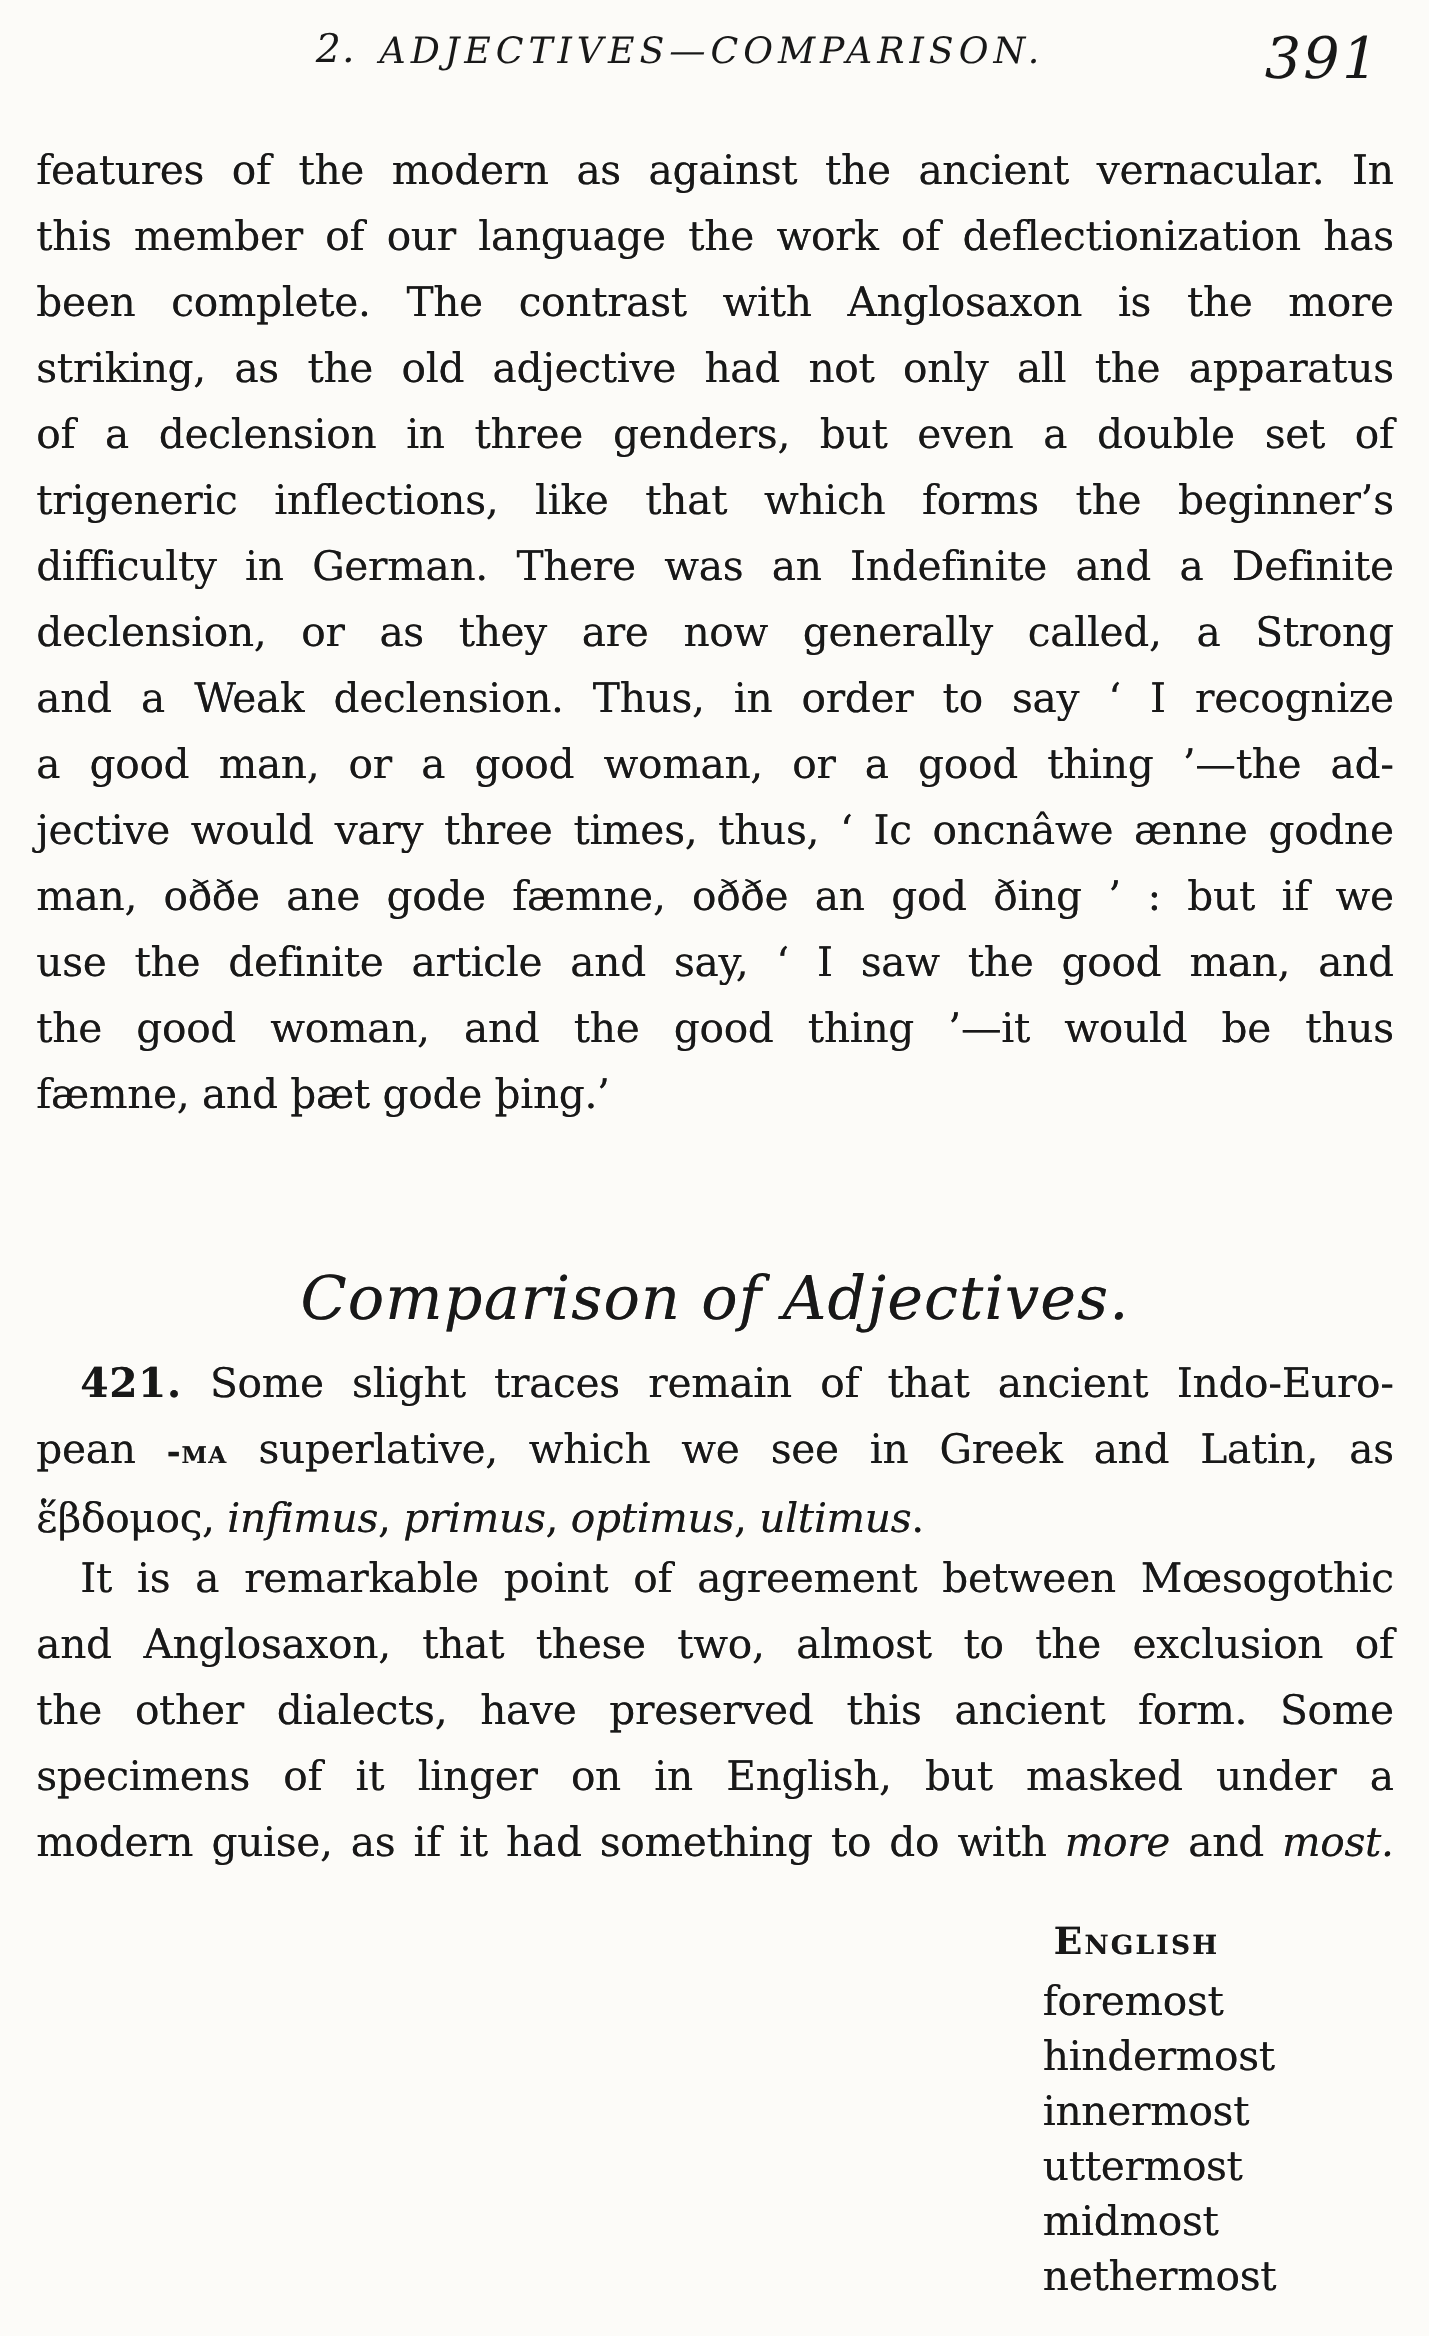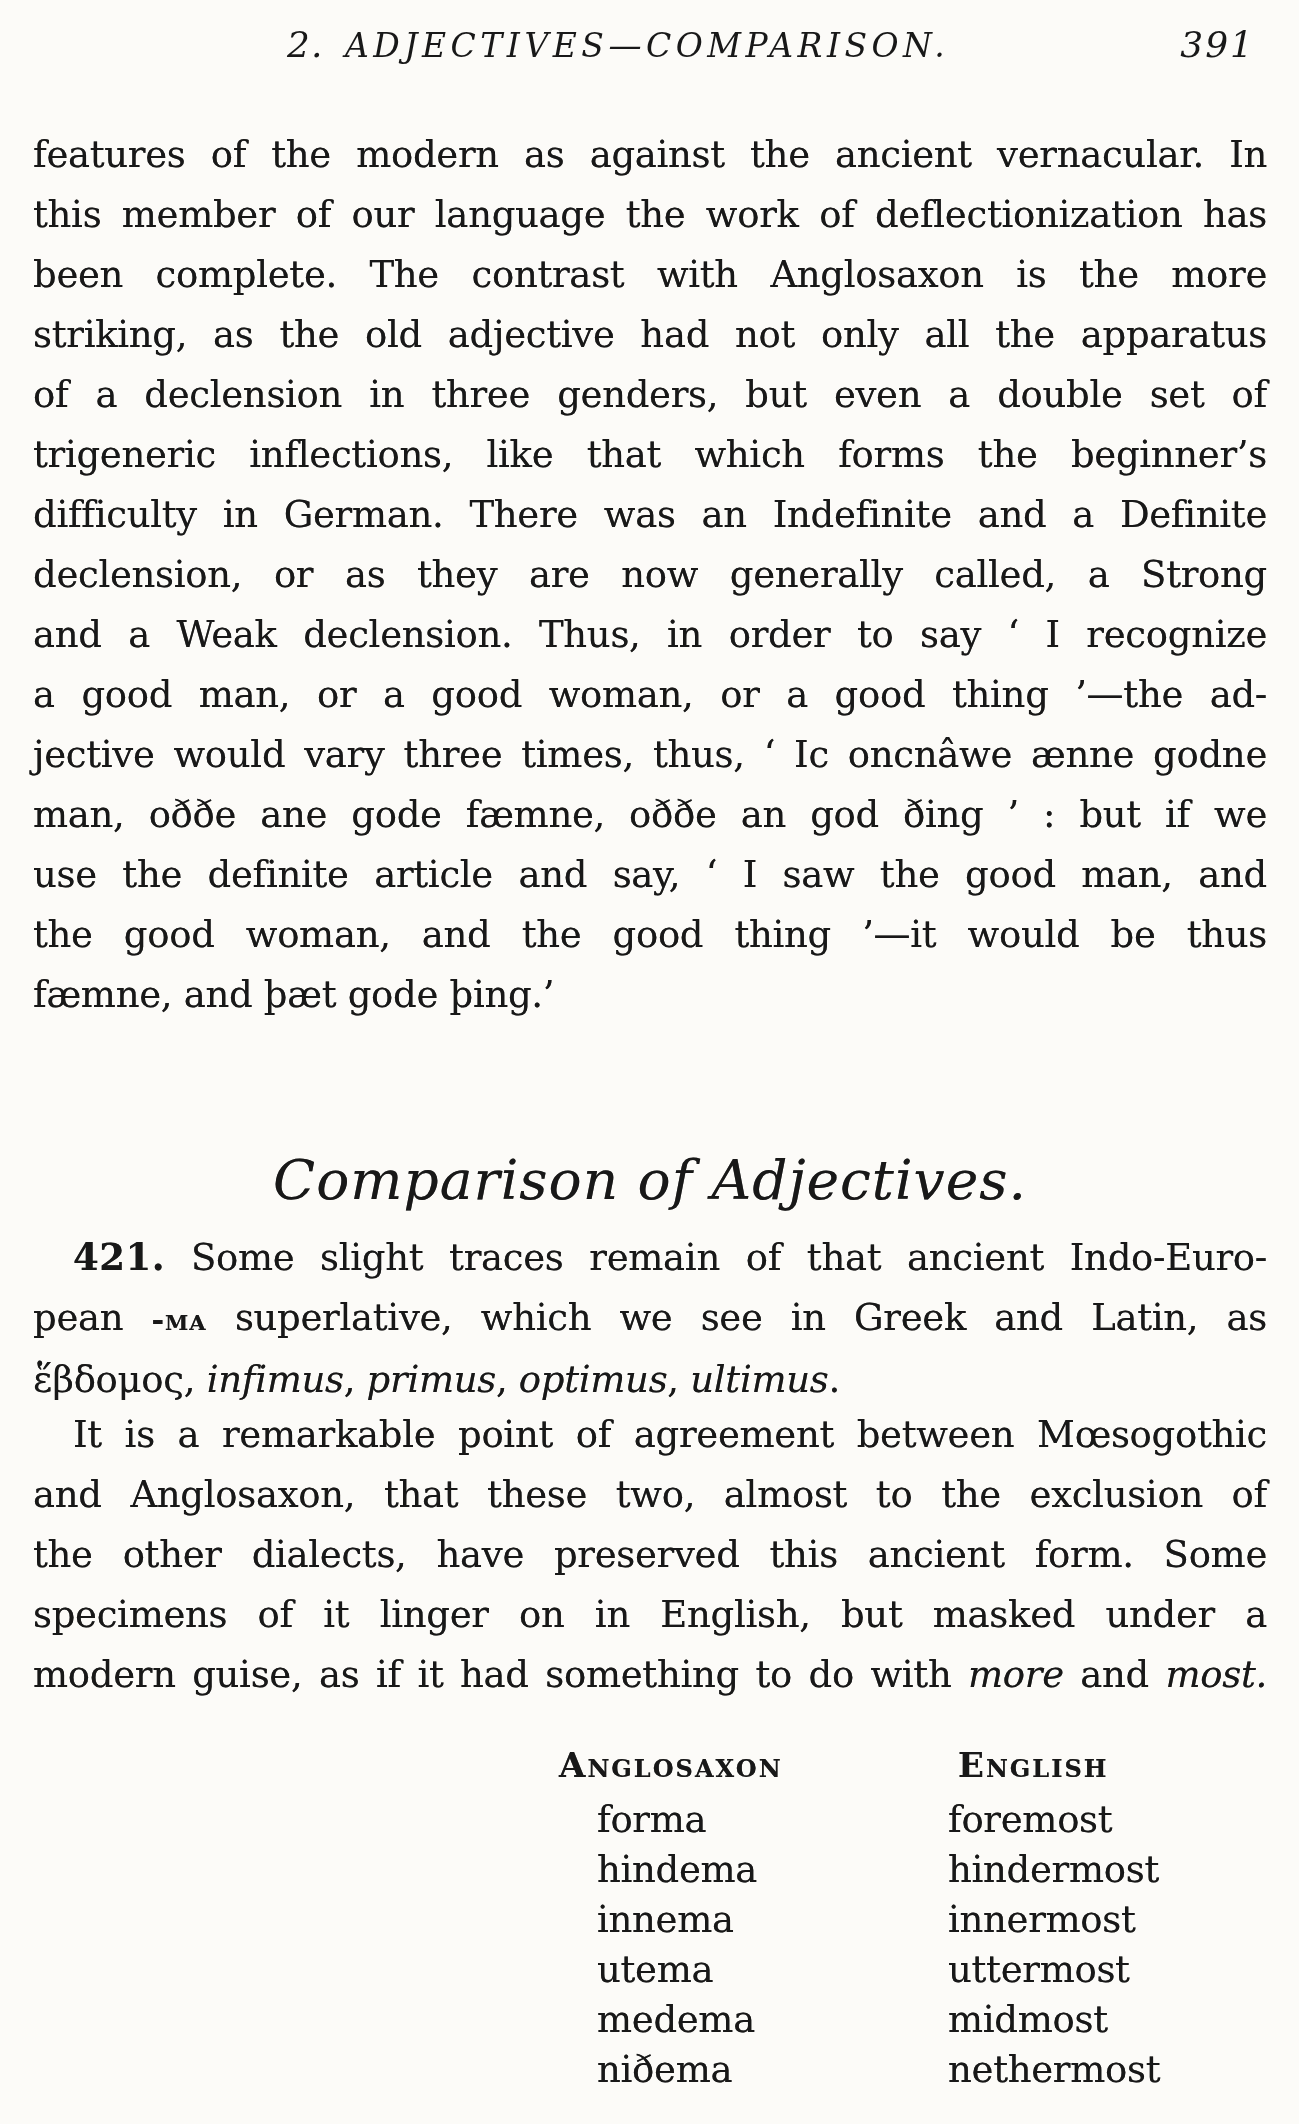--- a/index.html
+++ b/index.html
@@ -23,21 +23,21 @@
   .sec-num {
     position: absolute; left: 254px; top: 0;
     font-size: 36px; letter-spacing: 1px;
   }
   .run-title {
     position: absolute; left: 312px; top: 2px;
     font-size: 33px; letter-spacing: 4.5px;
   }
   .page-num {
     position: absolute; right: 12px; top: 0;
-    font-size: 36px; letter-spacing: 2px;
+    font-size: 52px; letter-spacing: 2px;
   }
   
   .para {
     position: absolute; left: 33px; width: 1234px;
     font-size: 37px; line-height: 60px; letter-spacing: -0.3px;
     text-shadow: 0 0 0.6px rgba(10,10,10,0.65);
   }
   .p1 { top: 125px; }
   .p2 { top: 1227px; }
   .p3 { top: 1405px; }
@@ -114,29 +114,20 @@
 
   <section class="para p3">
       <div class="line j ind"><span>It is a remarkable point of agreement between Mœsogothic</span></div>
       <div class="line j"><span>and Anglosaxon, that these two, almost to the exclusion of</span></div>
       <div class="line j"><span>the other dialects, have preserved this ancient form.  Some</span></div>
       <div class="line j"><span>specimens of it linger on in English, but masked under a</span></div>
       <div class="line j"><span>modern guise, as if it had something to do with </span><span class="i">more</span><span> and </span><span class="i">most.</span></div>
     </section>
 
   <section class="vocab">
-      <div class="vcol" style="left: 559px;">
-        <div class="vhead" style="margin-left: 0px;">Anglosaxon</div>
-        <div class="vcell" style="margin-left: 38px;">forma</div>
-        <div class="vcell" style="margin-left: 38px;">hindema</div>
-        <div class="vcell" style="margin-left: 38px;">innema</div>
-        <div class="vcell" style="margin-left: 38px;">utema</div>
-        <div class="vcell" style="margin-left: 38px;">medema</div>
-        <div class="vcell" style="margin-left: 38px;">niðema</div>
-      </div>
       <div class="vcol" style="left: 958px;">
         <div class="vhead" style="margin-left: 0px;">English</div>
         <div class="vcell" style="margin-left: -10px;">foremost</div>
         <div class="vcell" style="margin-left: -10px;">hindermost</div>
         <div class="vcell" style="margin-left: -10px;">innermost</div>
         <div class="vcell" style="margin-left: -10px;">uttermost</div>
         <div class="vcell" style="margin-left: -10px;">midmost</div>
         <div class="vcell" style="margin-left: -10px;">nethermost</div>
       </div>
     </section>

